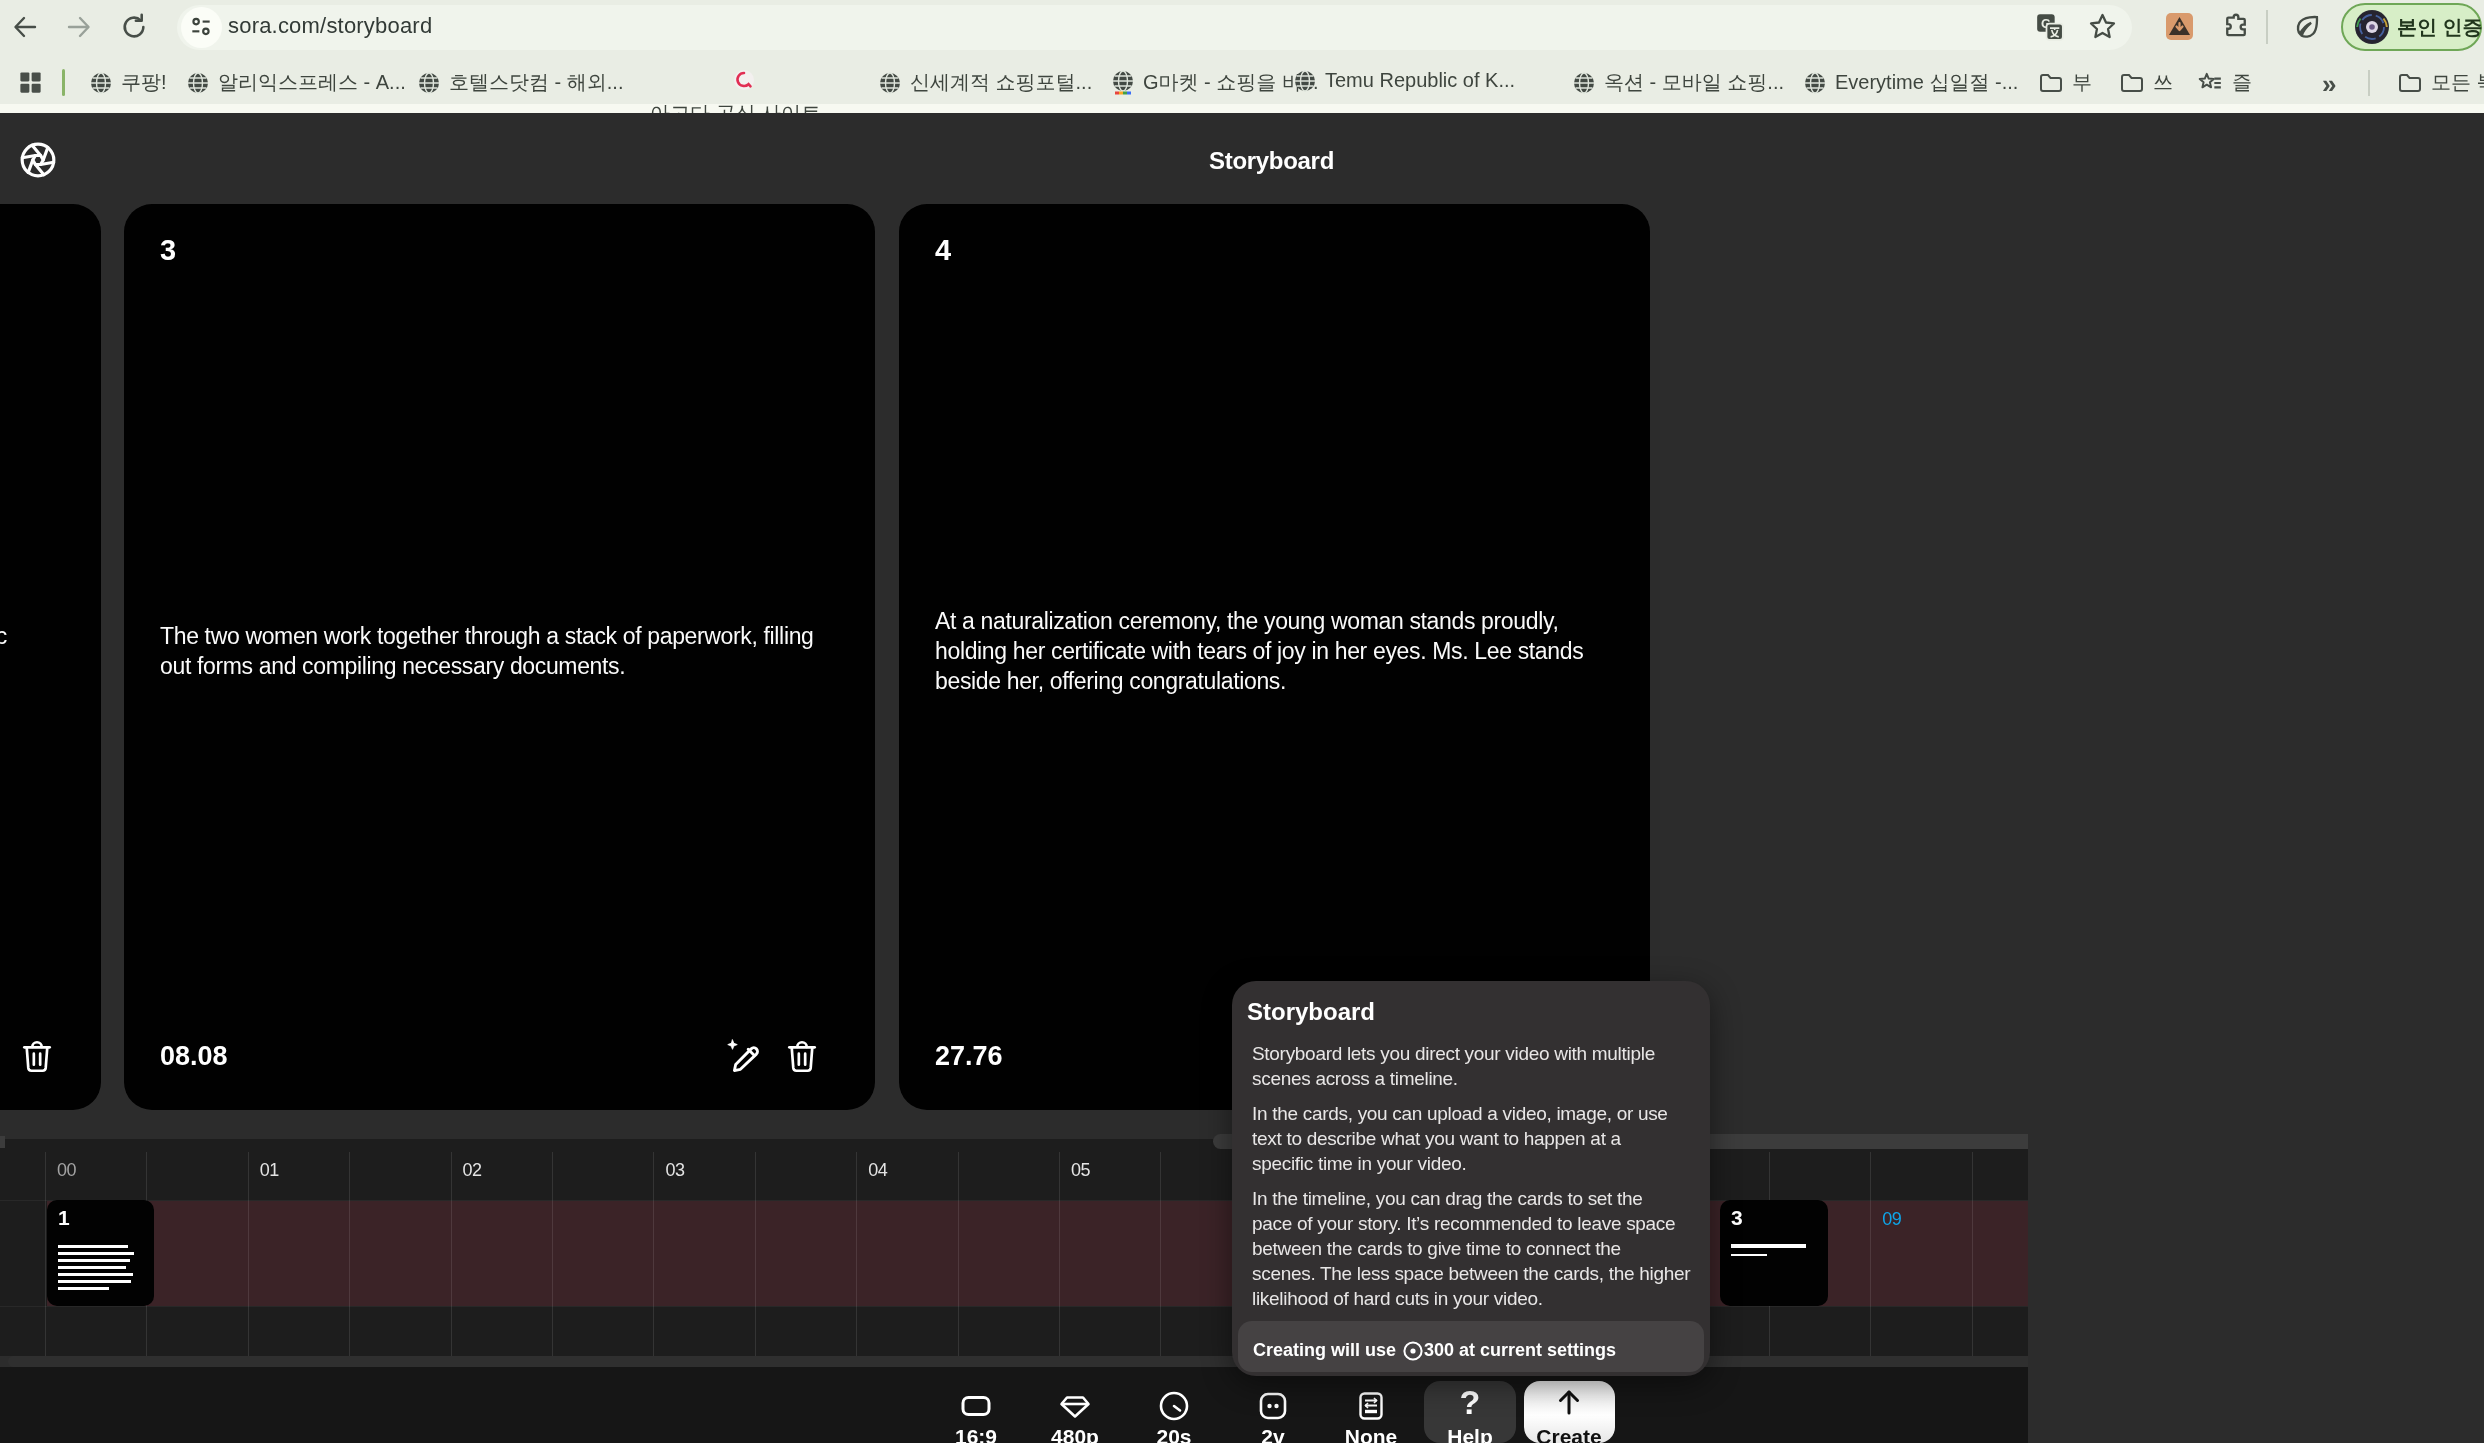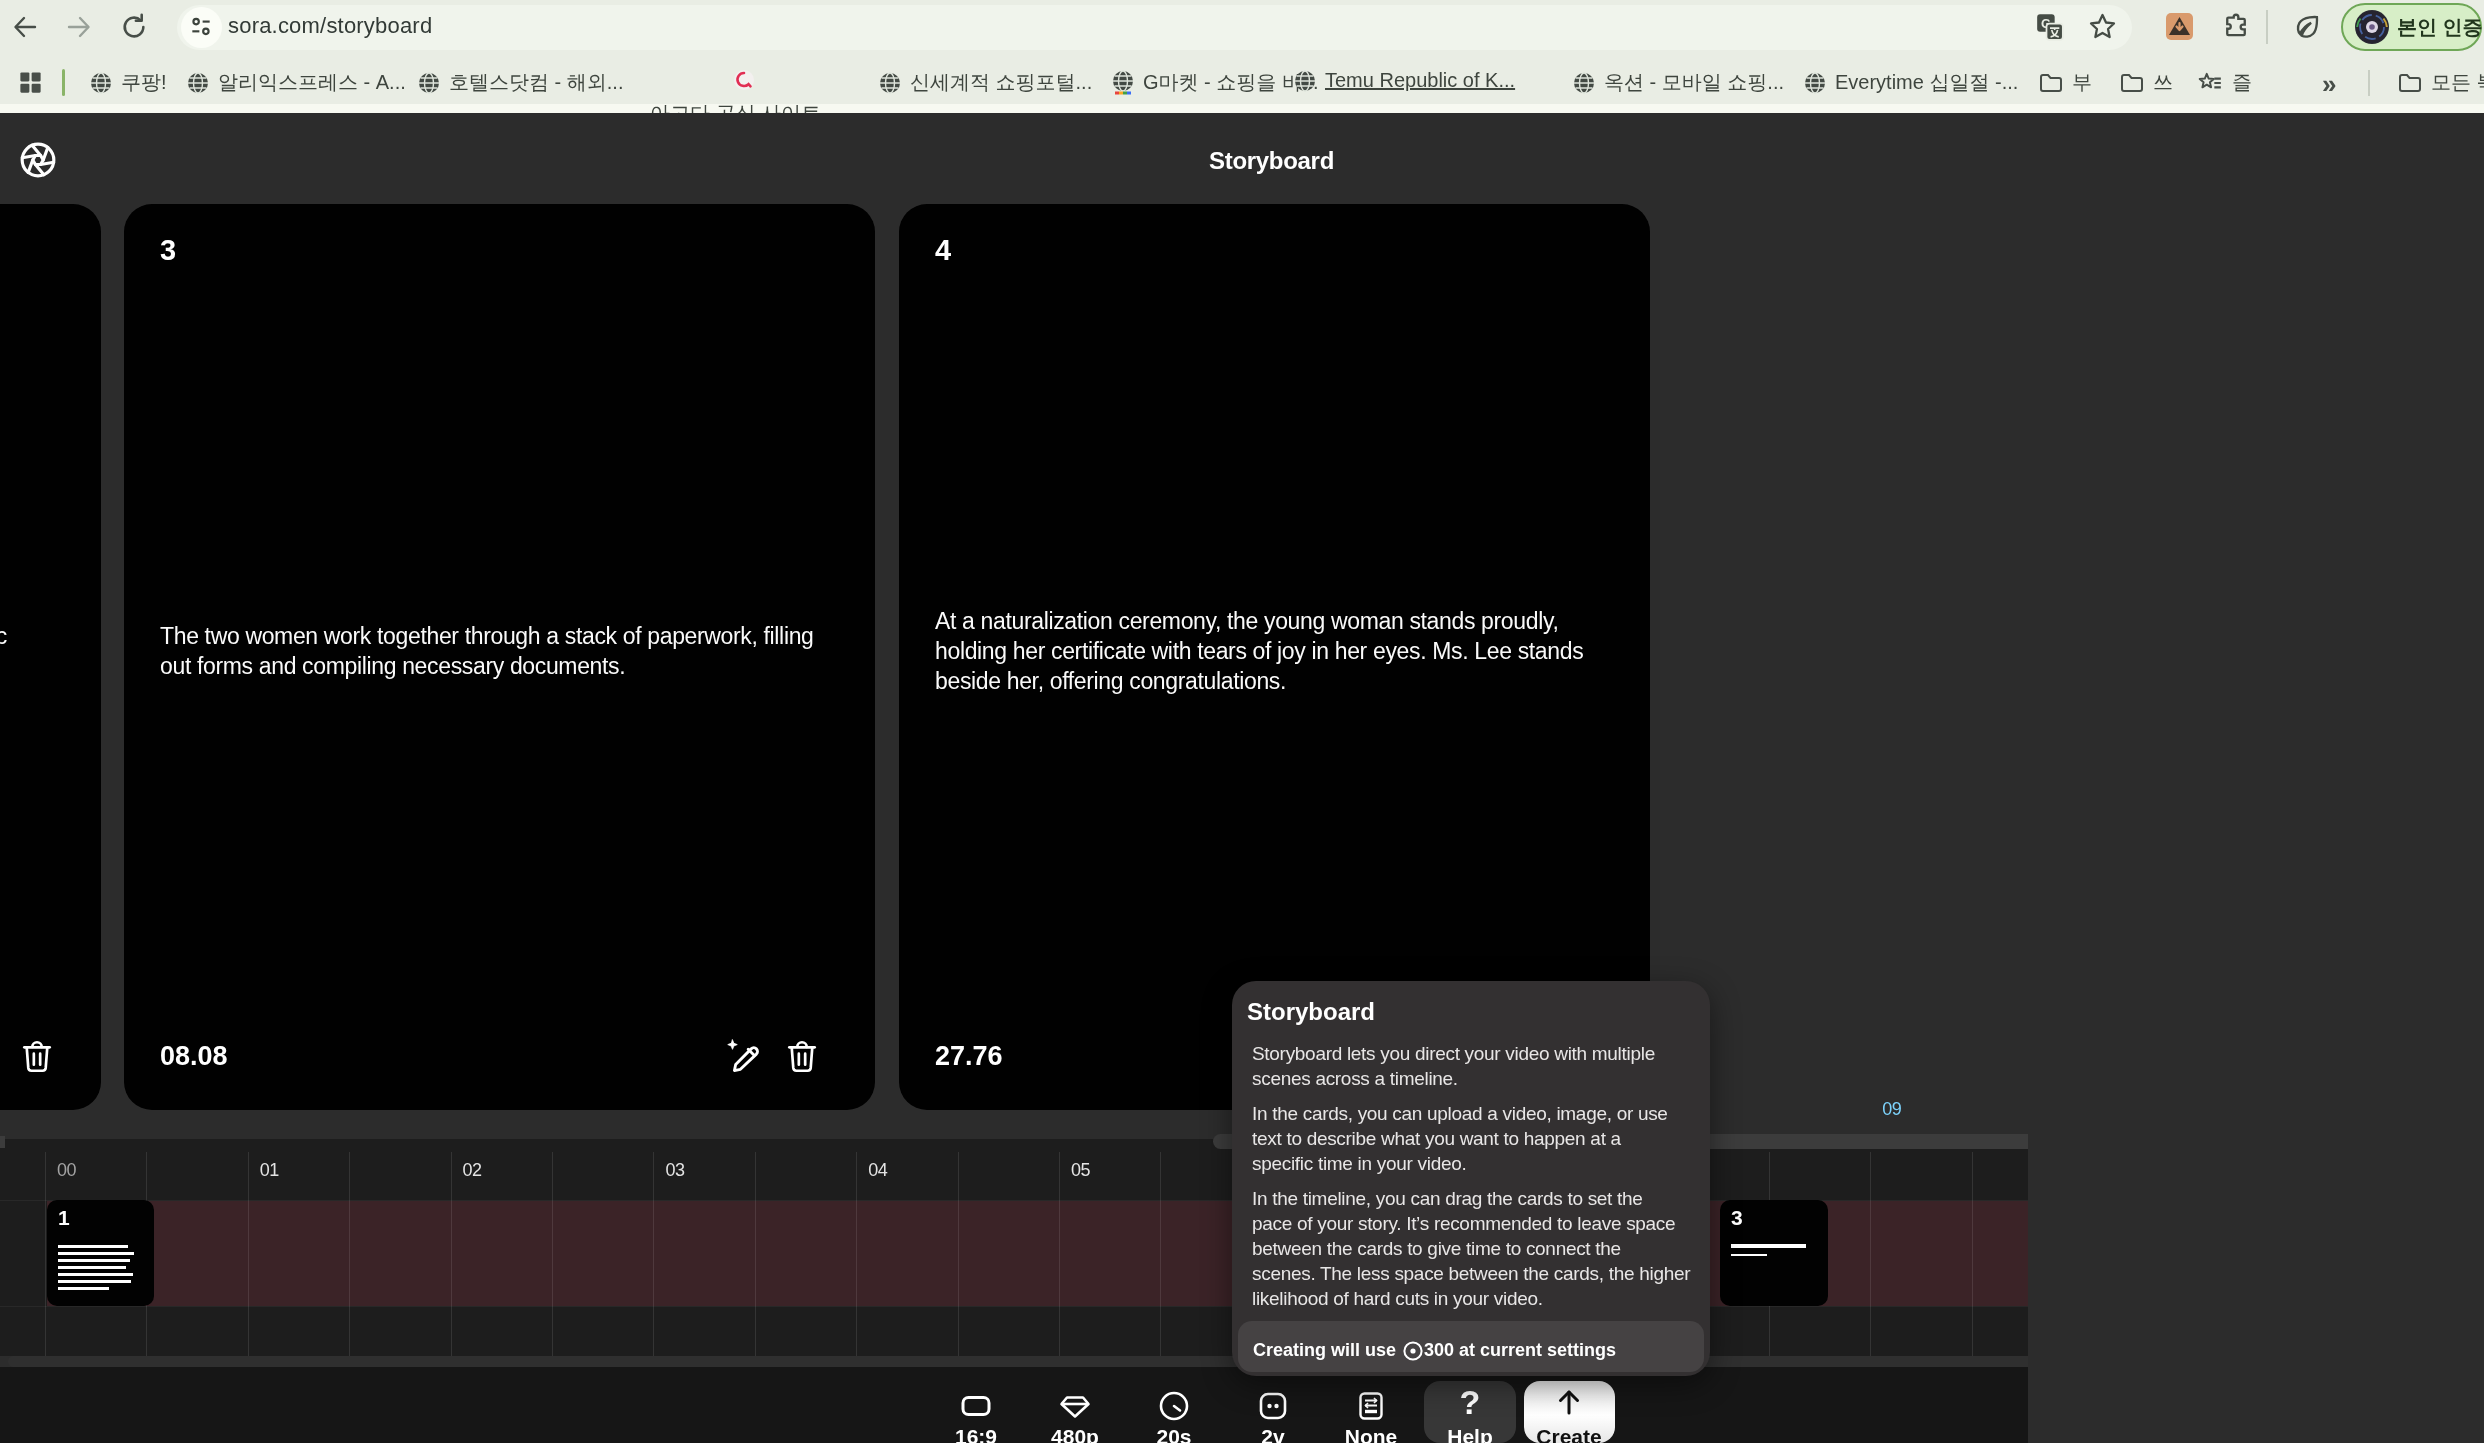--- a/index.html
+++ b/index.html
@@ -152,21 +152,21 @@
 <div class="bm" style="left:1112px;">
     <svg width="22" height="25" viewBox="0 0 22 25">
       <use href="#globe"></use>
       <rect x="3" y="21.5" width="4" height="3" fill="#e8453c"></rect>
       <rect x="7" y="21.5" width="4" height="3" fill="#f9a825"></rect>
       <rect x="11" y="21.5" width="4" height="3" fill="#43a047"></rect>
       <rect x="15" y="21.5" width="4" height="3" fill="#3b6ef6"></rect>
     </svg>
     <span>G마켓 - 쇼핑을 바...</span>
   </div>
-<div class="bm" style="left:1294px;text-decoration:underline;">
+<div class="bm" style="left:1294px;">
     <svg width="22" height="22" viewBox="0 0 22 22">
       <use href="#globe"></use>
     </svg>
     <span>Temu Republic of K...</span>
   </div>
 <div class="bm" style="left:1573px;">
     <svg width="22" height="22" viewBox="0 0 22 22">
       <use href="#globe"></use>
     </svg>
     <span>옥션 - 모바일 쇼핑...</span>
@@ -332,21 +332,21 @@
   <div id="rlabels">
       <div class="abs" style="left:57.0px;top:1047px;font-size:18px;letter-spacing:-0.5px;color:#a3a3a3;">00</div>
       <div class="abs" style="left:259.8px;top:1047px;font-size:18px;letter-spacing:-0.5px;color:#e3e3e3;">01</div>
       <div class="abs" style="left:462.6px;top:1047px;font-size:18px;letter-spacing:-0.5px;color:#e3e3e3;">02</div>
       <div class="abs" style="left:665.4px;top:1047px;font-size:18px;letter-spacing:-0.5px;color:#e3e3e3;">03</div>
       <div class="abs" style="left:868.2px;top:1047px;font-size:18px;letter-spacing:-0.5px;color:#e3e3e3;">04</div>
       <div class="abs" style="left:1071.0px;top:1047px;font-size:18px;letter-spacing:-0.5px;color:#e5e5e5;text-align:center;">05</div>
       <div class="abs" style="left:1273.8px;top:1047px;font-size:18px;letter-spacing:-0.5px;color:#e3e3e3;">06</div>
       <div class="abs" style="left:1476.6px;top:1047px;font-size:18px;letter-spacing:-0.5px;color:#e3e3e3;">07</div>
       <div class="abs" style="left:1679.4px;top:1047px;font-size:18px;letter-spacing:-0.5px;color:#e3e3e3;">08</div>
-      <div class="abs" style="left:1882.2px;top:986px;font-size:18px;letter-spacing:-0.5px;color:#7dd3fc;">09</div>
+      <div class="abs" style="left:1882.2px;top:1096px;font-size:18px;letter-spacing:-0.5px;color:#0ea5e9;">09</div>
       <div class="abs" style="left:2085.0px;top:1047px;font-size:18px;letter-spacing:-0.5px;color:#e3e3e3;">10</div>
       <div class="abs" style="left:2287.8px;top:1047px;font-size:18px;letter-spacing:-0.5px;color:#e3e3e3;">11</div>
     </div>
 
   <div class="abs" style="left:47px;top:1087px;width:107px;height:106px;border-radius:10px;background:#020202;">
     <div class="abs" style="left:11px;top:6px;font-size:21px;font-weight:bold;color:#fff;">1</div>
     <div class="abs" style="left:11px;top:45px;width:70px;height:3px;background:#fff;"></div>
     <div class="abs" style="left:11px;top:52px;width:76px;height:3px;background:#fff;"></div>
     <div class="abs" style="left:11px;top:59px;width:72px;height:3px;background:#fff;"></div>
     <div class="abs" style="left:11px;top:66px;width:68px;height:3px;background:#fff;"></div>

